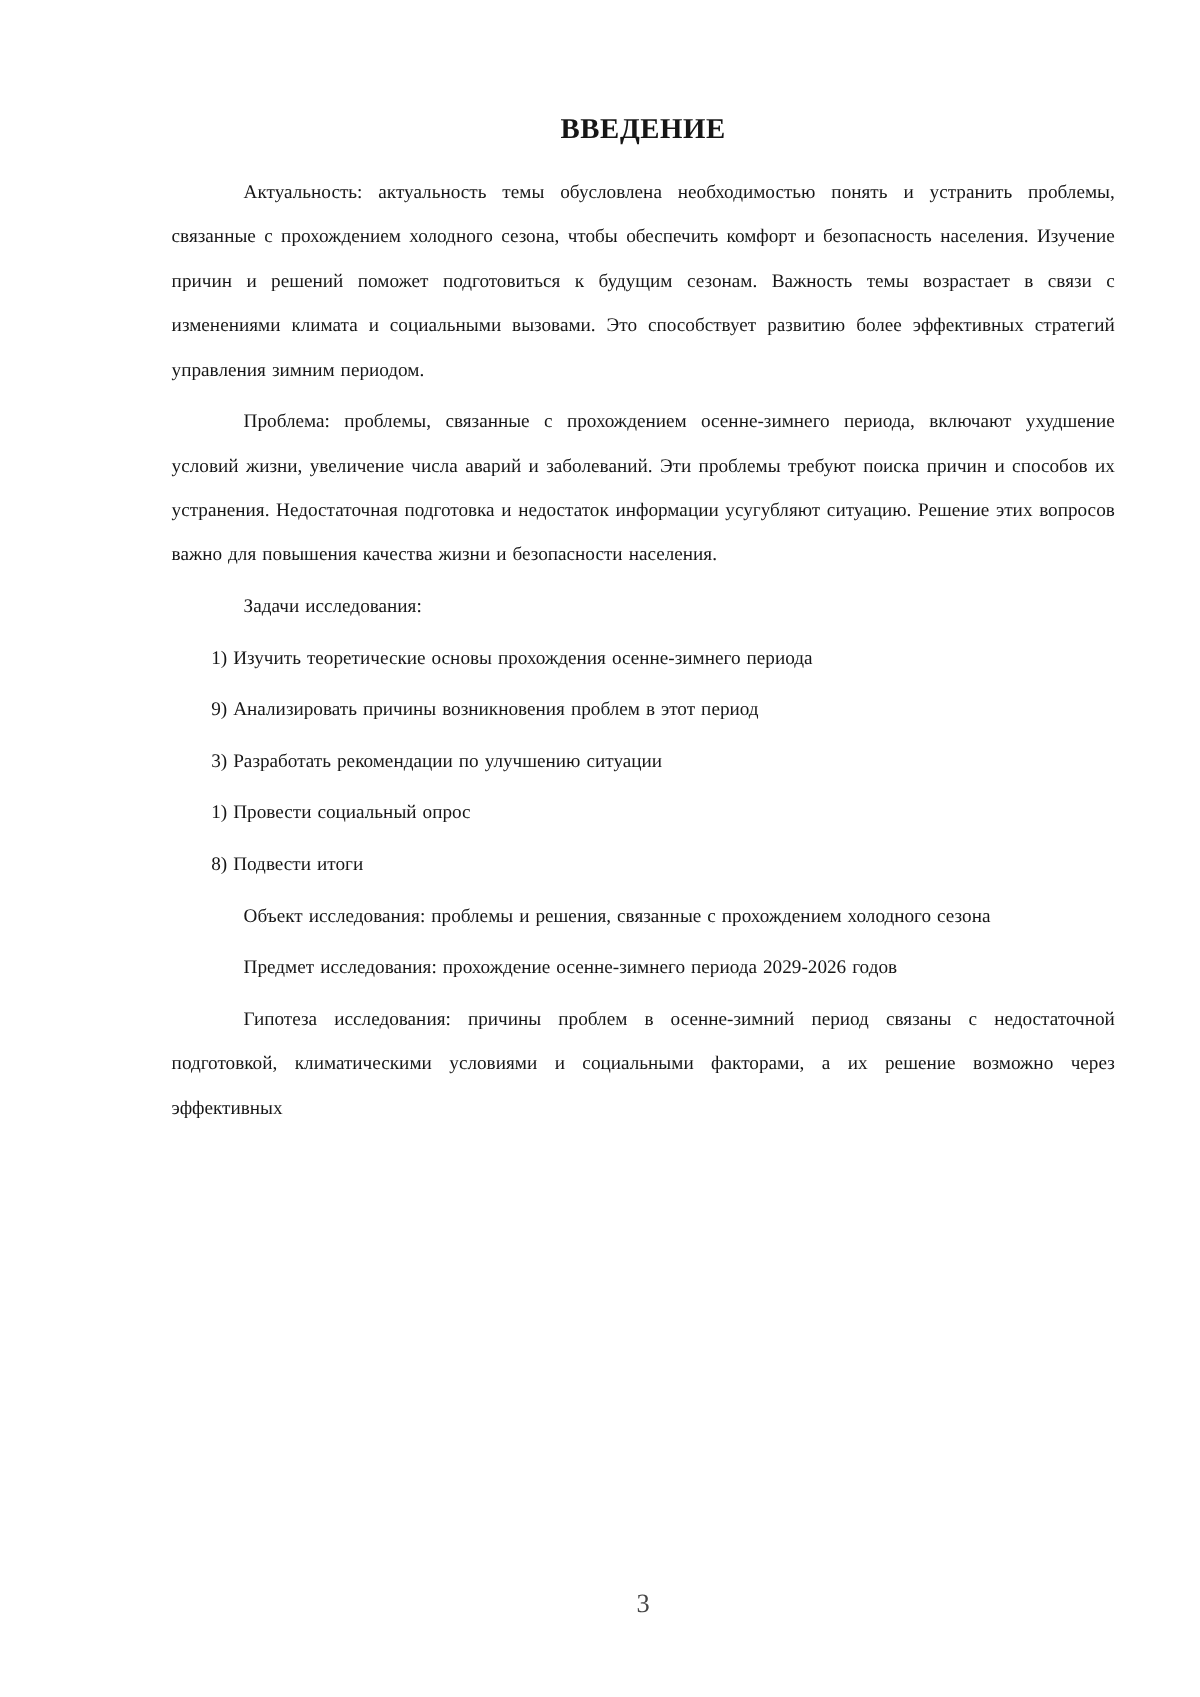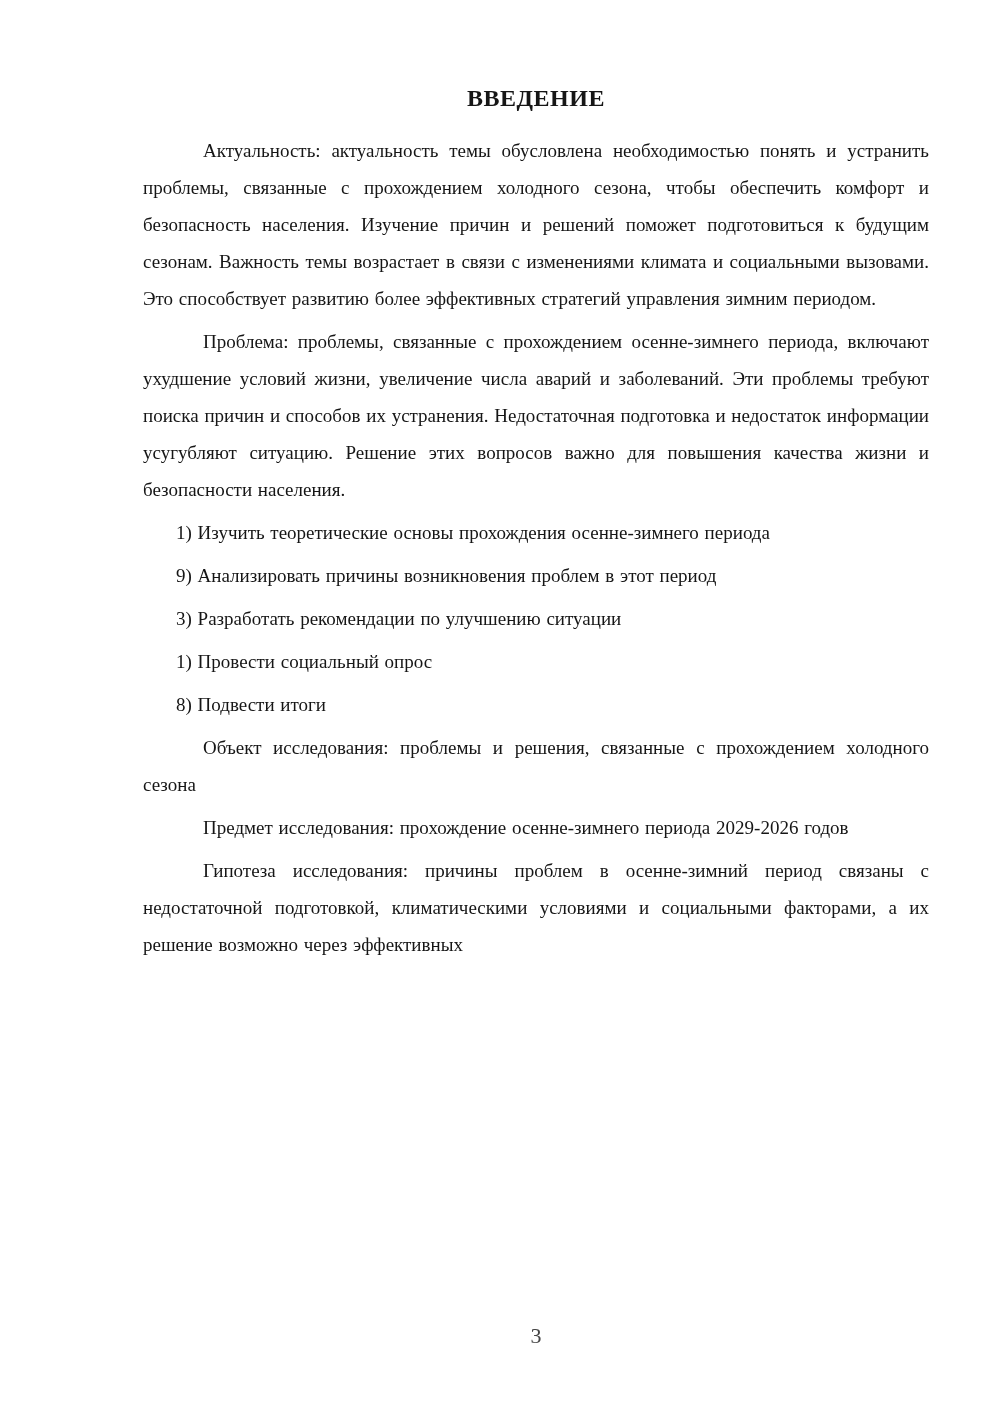--- a/index.html
+++ b/index.html
@@ -17,33 +17,33 @@
   }
   .page {
     position: relative;
     width: 1000px;
     height: 1414px;
     background: #ffffff;
   }
   .content {
     position: absolute;
     left: 143px;
-    top: 82px;
+    top: 92px;
     width: 786px;
   }
   .doc-title {
     font-size: 24px;
     line-height: 32px;
     font-weight: bold;
     text-align: center;
     margin: 0 0 18px 0;
     letter-spacing: 0.5px;
   }
   .para {
-    font-size: 19px;
+    font-size: 16px;
     line-height: 37px;
     text-align: justify;
     text-indent: 60px;
     margin: 0 0 6px 0;
     word-spacing: 1px;
   }
   .para.task {
     text-indent: 33px;
   }
   .page-number {
@@ -62,20 +62,21 @@
 
 <div class="page">
   <div class="content">
     <h1 class="doc-title">ВВЕДЕНИЕ</h1>
 
     <p class="para">Актуальность: актуальность темы обусловлена необходимостью понять и устранить проблемы, связанные с прохождением холодного сезона, чтобы обеспечить комфорт и безопасность населения. Изучение причин и решений поможет подготовиться к будущим сезонам. Важность темы возрастает в связи с изменениями климата и социальными вызовами. Это способствует развитию более эффективных стратегий управления зимним периодом.</p>
 
     <p class="para">Проблема: проблемы, связанные с прохождением осенне-зимнего периода, включают ухудшение условий жизни, увеличение числа аварий и заболеваний. Эти проблемы требуют поиска причин и способов их устранения. Недостаточная подготовка и недостаток информации усугубляют ситуацию. Решение этих вопросов важно для повышения качества жизни и безопасности населения.</p>
 
 
+    <p class="para">Задачи исследования:</p>
 
     <p class="para task">1) Изучить теоретические основы прохождения осенне-зимнего периода</p>
     <p class="para task">9) Анализировать причины возникновения проблем в этот период</p>
     <p class="para task">3) Разработать рекомендации по улучшению ситуации</p>
     <p class="para task">1) Провести социальный опрос</p>
     <p class="para task">8) Подвести итоги</p>
 
     <p class="para">Объект исследования: проблемы и решения, связанные с прохождением холодного сезона</p>
 
     <p class="para">Предмет исследования: прохождение осенне-зимнего периода 2029-2026 годов</p>

